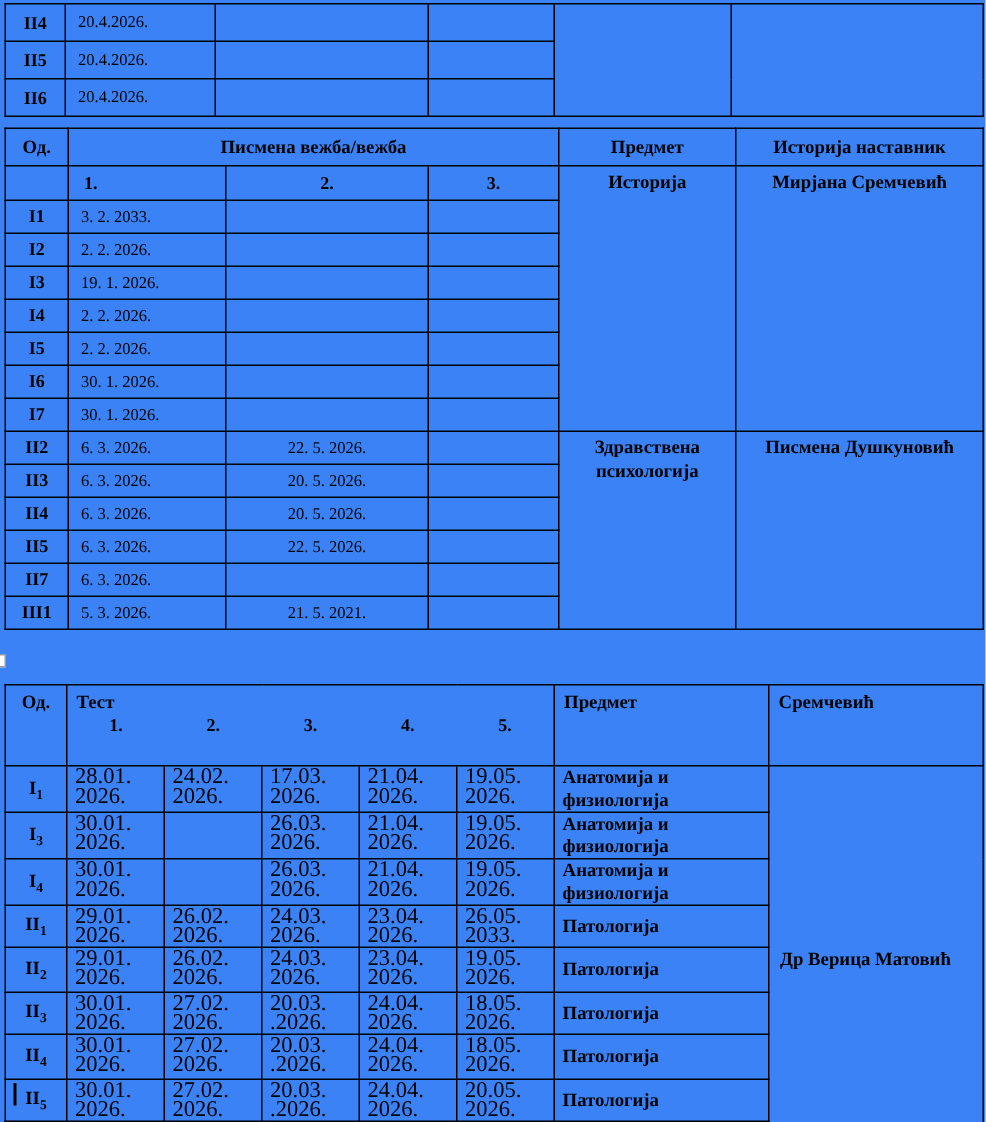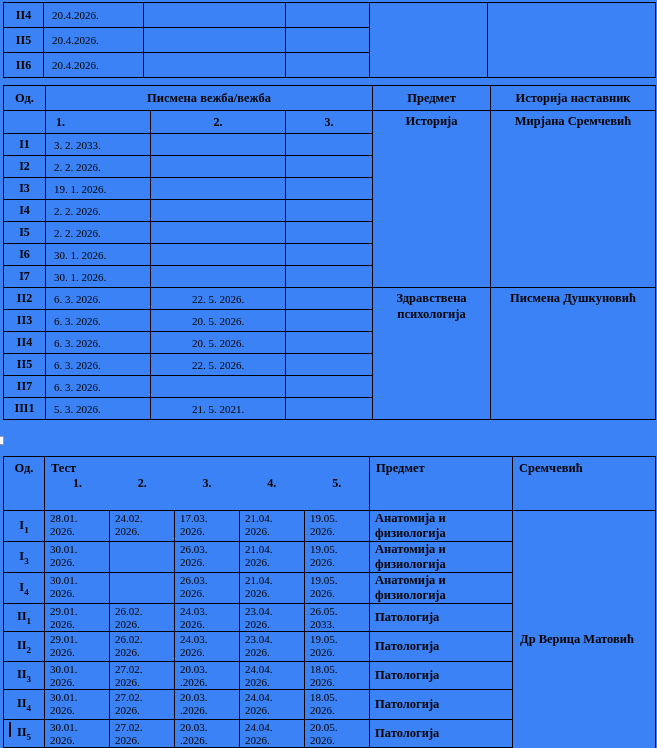--- a/index.html
+++ b/index.html
@@ -45,21 +45,21 @@
   #t3 tr.drow td { height:30px; }
   #t3 tr.rshort td { height:27px; }
   #t3 tr.clip td { height:20px; }
   .hcell-left { font-weight:bold; font-size:12.5px; text-align:left; padding:4px 0 0 6px; }
   .od3 { font-weight:bold; font-size:12.5px; text-align:center; padding-top:4px; }
   .testcell { padding:0; }
   .testwrap { display:flex; flex-direction:column; justify-content:flex-start; height:52px; }
   .testlabel { font-weight:bold; font-size:12.5px; padding:4px 0 0 6px; }
   .numrow { display:flex; margin-bottom:3px; }
   .numrow span { width:65px; text-align:center; font-weight:bold; font-size:12px; }
-  .d { font-size:11px; line-height:13px; text-align:left; padding:1px 0 0 5px; vertical-align:top; white-space:pre-line; }
+  .d { font-size:15px; line-height:13px; text-align:left; padding:1px 0 0 5px; vertical-align:top; white-space:pre-line; }
   .subj { font-weight:bold; font-size:12.5px; text-align:left; padding-left:5px; line-height:1.2; }
   .tchr { font-weight:bold; font-size:12.5px; text-align:left; padding-left:7px; vertical-align:middle; }
   .lbl3 { font-weight:bold; font-size:12.5px; text-align:center; }
   .lbl3 sub { font-size:9px; }
   
   #corner-mark {
     position:absolute; left:-4px; top:436px; width:8px; height:9px;
     border:1px solid #9a9a9a; background:#ffffff;
   }
   #text-cursor {

